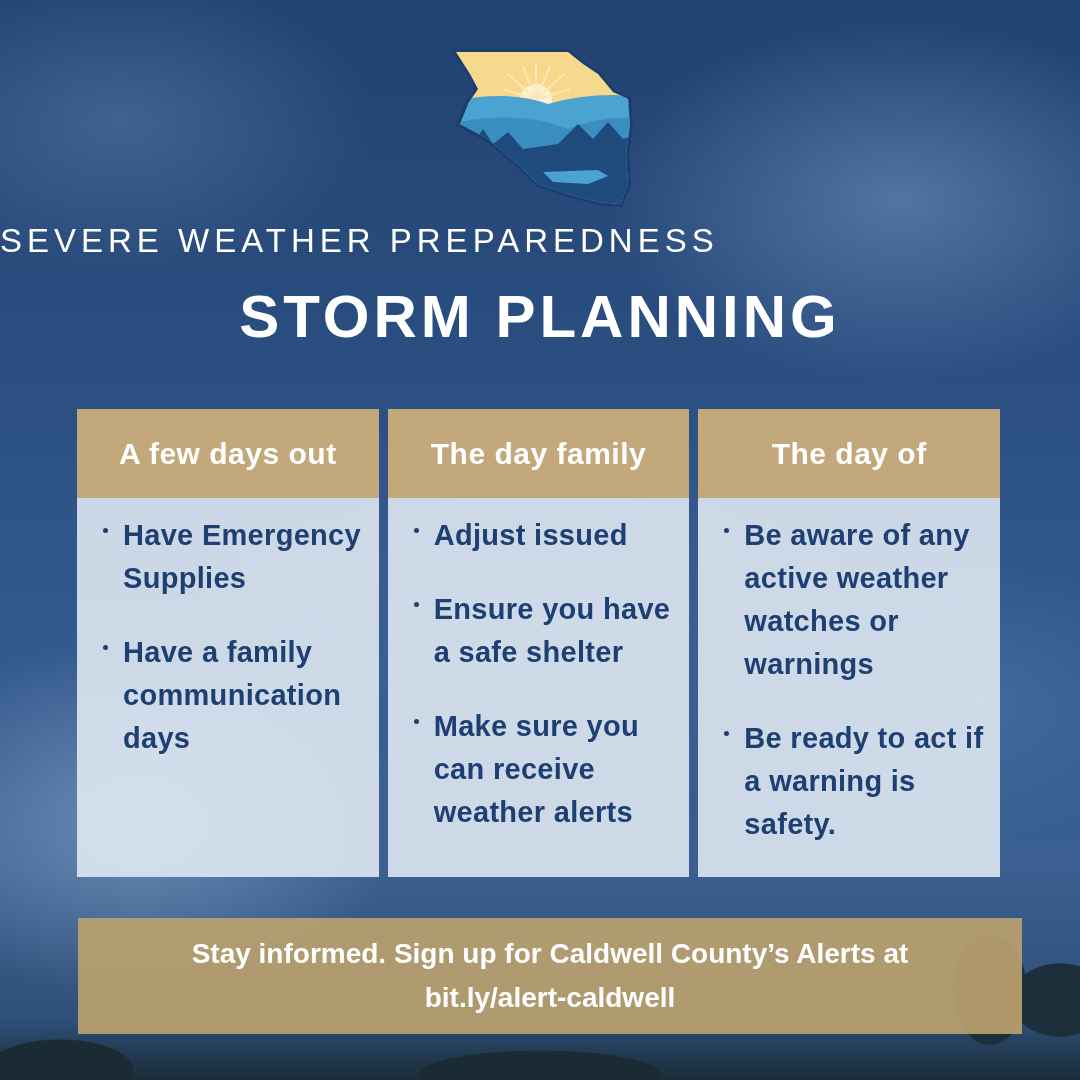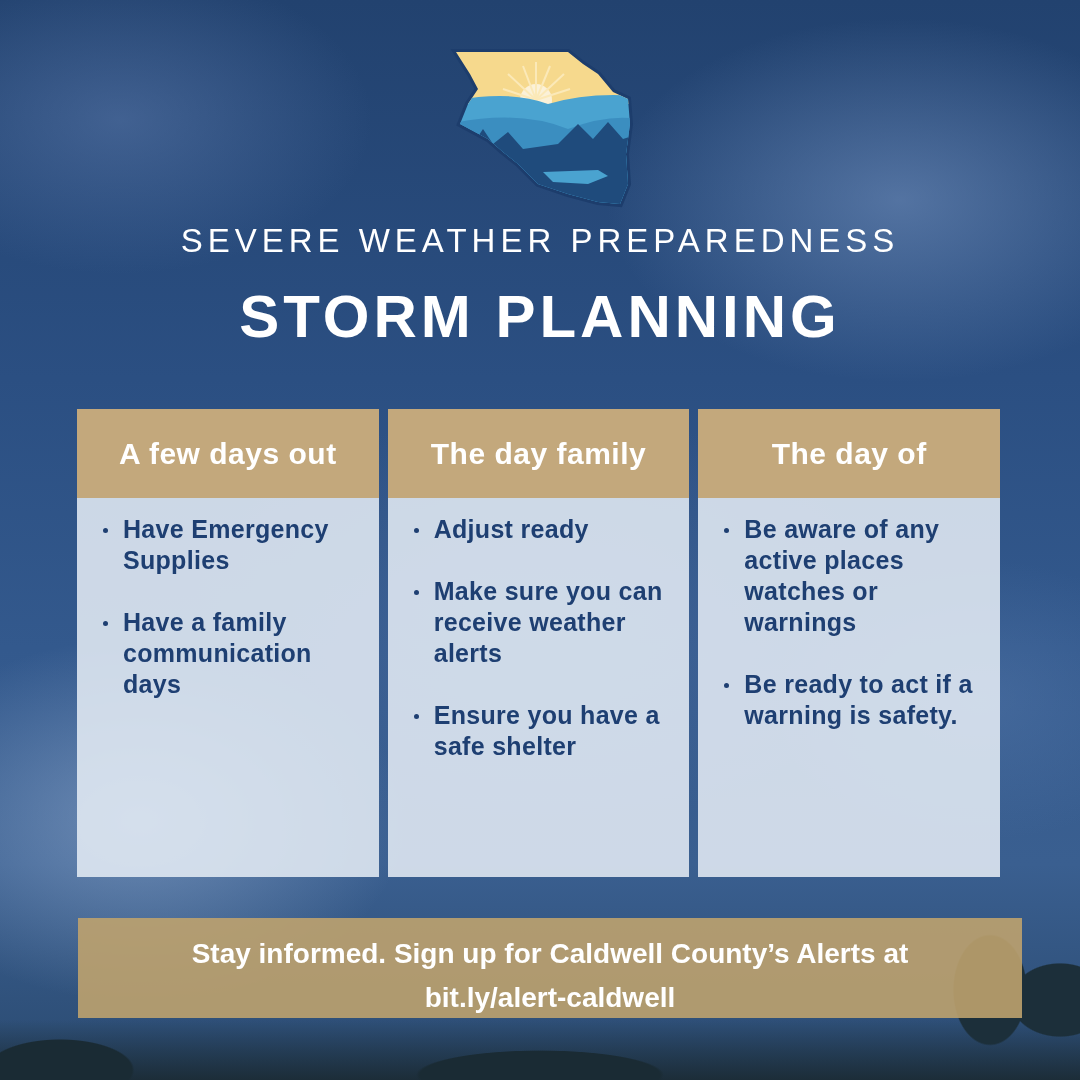--- a/index.html
+++ b/index.html
@@ -20,21 +20,21 @@
       radial-gradient(ellipse 60px 90px at 990px 110px, #1c2f3a 60%, transparent 62%),
       radial-gradient(ellipse 80px 60px at 1060px 120px, #1c2f3a 60%, transparent 62%),
       radial-gradient(ellipse 120px 50px at 60px 190px, #1a2b34 60%, transparent 62%),
       radial-gradient(ellipse 200px 40px at 540px 195px, #1a2b34 60%, transparent 62%),
       linear-gradient(180deg, transparent 0%, transparent 70%, #1c2d38 100%);
   }
   .logo {
     position: absolute; left: 448px; top: 44px; width: 190px; height: 165px;
   }
   .subtitle {
-    position: absolute; left: 0; right: 0; top: 222px; text-align: center;
+    position: absolute; left: 0; right: 0; top: 222px; 
     color: #ffffff; font-size: 33px; letter-spacing: 5px; font-weight: 400;
   }
   .title {
     position: absolute; left: 0; right: 0; top: 282px; text-align: center;
     color: #ffffff; font-size: 60px; letter-spacing: 4px; font-weight: 700;
   }
   .columns {
     position: absolute; left: 77px; top: 409px; width: 923px; height: 468px;
     display: flex; gap: 9px;
   }
@@ -44,29 +44,29 @@
     display: flex; align-items: center; justify-content: center;
     font-size: 30px; font-weight: 700; letter-spacing: 0.5px;
   }
   .col-body {
     flex: 1; background: rgba(226,234,244,0.88);
     padding: 16px 14px 0 22px;
   }
   .col-body ul { list-style: none; margin: 0; padding: 0; }
   .col-body li {
     position: relative; padding-left: 24px; color: #1e3f72;
-    font-size: 25px; font-weight: 700; line-height: 31px; margin-bottom: 31px;
+    font-size: 29px; font-weight: 700; line-height: 43px; margin-bottom: 31px;
     letter-spacing: 0.3px;
   }
   .col-body li::before {
     content: ""; position: absolute; left: 4px; top: 14px;
     width: 5px; height: 5px; border-radius: 50%; background: #1e3f72;
   }
   .banner {
-    position: absolute; left: 78px; top: 918px; width: 944px; height: 100px;
+    position: absolute; left: 78px; top: 918px; width: 944px; height: 116px;
     background: rgba(190,162,110,0.9);
     color: #fff; text-align: center; font-weight: 700; font-size: 28px;
     line-height: 44px; padding-top: 14px; box-sizing: border-box;
   }
 </style>
 </head>
 <body>
 
 <div class="trees"></div>
 
@@ -106,31 +106,31 @@
       <ul>
         <li>Have Emergency Supplies</li>
         <li>Have a family communication days</li>
       </ul>
     </div>
   </div>
   <div class="col">
     <div class="col-head">The day family</div>
     <div class="col-body">
       <ul>
-        <li>Adjust ready</li>
+        <li>Adjust issued</li>
+        <li>Ensure you have a safe shelter</li>
         <li>Make sure you can receive weather alerts</li>
-        <li>Ensure you have a safe shelter</li>
       </ul>
     </div>
   </div>
   <div class="col">
     <div class="col-head">The day of</div>
     <div class="col-body">
       <ul>
-        <li>Be aware of any active places watches or warnings</li>
+        <li>Be aware of any active weather watches or warnings</li>
         <li>Be ready to act if a warning is safety.</li>
       </ul>
     </div>
   </div>
 </div>
 
 <div class="banner">
   <div>Stay informed. Sign up for Caldwell County’s Alerts at</div>
   <div>bit.ly/alert-caldwell</div>
 </div>

